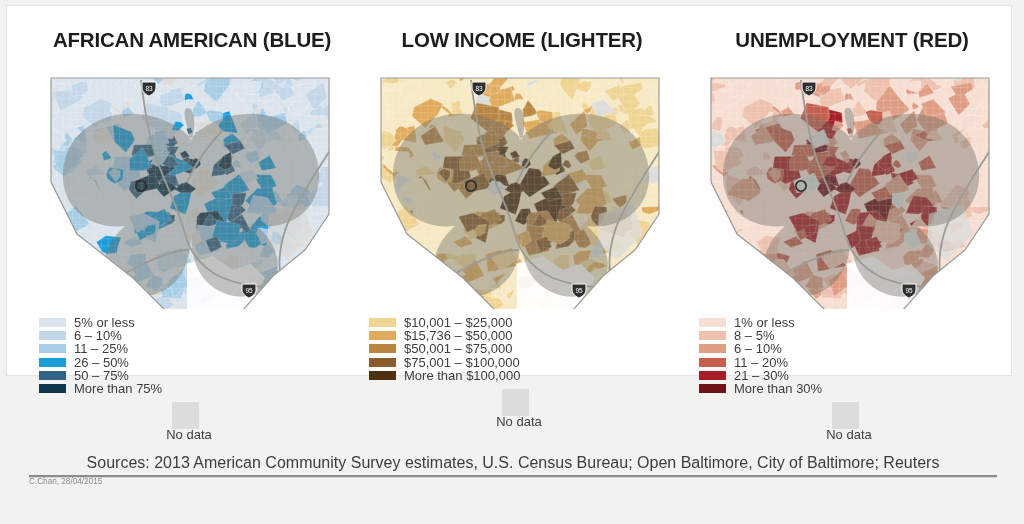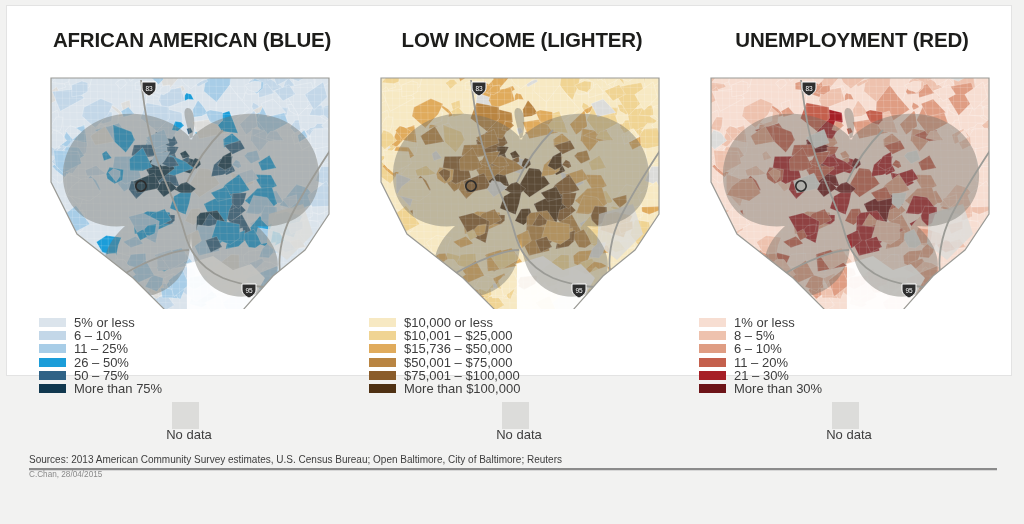--- a/index.html
+++ b/index.html
@@ -56,21 +56,21 @@
   .legend-label{
     font-size:13px;
     color:#3d3d3d;
     line-height:11px;
     white-space:nowrap;
   }
 
   
   #footer{position:absolute;left:22px;top:448px;width:968px;}
   #sources{
-    font-size:10px;color:#3d3d3d;white-space:nowrap;
+    font-size:16px;color:#3d3d3d;white-space:nowrap;text-align:center;
   }
   #rule{
     margin-top:3px;
     height:2px;background:#8b8b8b;width:968px;
     box-shadow:0 1px 0 #d7d7d7;
   }
   #byline{
     margin-top:0;
     font-size:8.2px;color:#8a8a8a;white-space:nowrap;
   }
@@ -925,24 +925,20 @@
             <text x="112" y="26.5" text-anchor="middle" font-size="6.5" font-family="&quot;Liberation Sans&quot;, sans-serif" fill="#ffffff">83</text>
           </g>
           <g>
             <path d="M205,220 h14 v6 c0,5 -7,8 -7,8 c0,0 -7,-3 -7,-8 z" fill="#2f2f2f" stroke="#ffffff" stroke-width="1"></path>
             <text x="212" y="228.5" text-anchor="middle" font-size="6.5" font-family="&quot;Liberation Sans&quot;, sans-serif" fill="#ffffff">95</text>
           </g>
         </svg>
     </div>
     <div class="legend">
       <div class="legend-row">
-        <span class="swatch" style="background: rgb(247, 233, 195);"></span>
-        <span class="legend-label">$10,000 or less</span>
-      </div>
-      <div class="legend-row">
         <span class="swatch" style="background: rgb(240, 212, 147);"></span>
         <span class="legend-label">$10,001 – $25,000</span>
       </div>
       <div class="legend-row">
         <span class="swatch" style="background: rgb(224, 171, 92);"></span>
         <span class="legend-label">$15,736 – $50,000</span>
       </div>
       <div class="legend-row">
         <span class="swatch" style="background: rgb(185, 133, 66);"></span>
         <span class="legend-label">$50,001 – $75,000</span>

